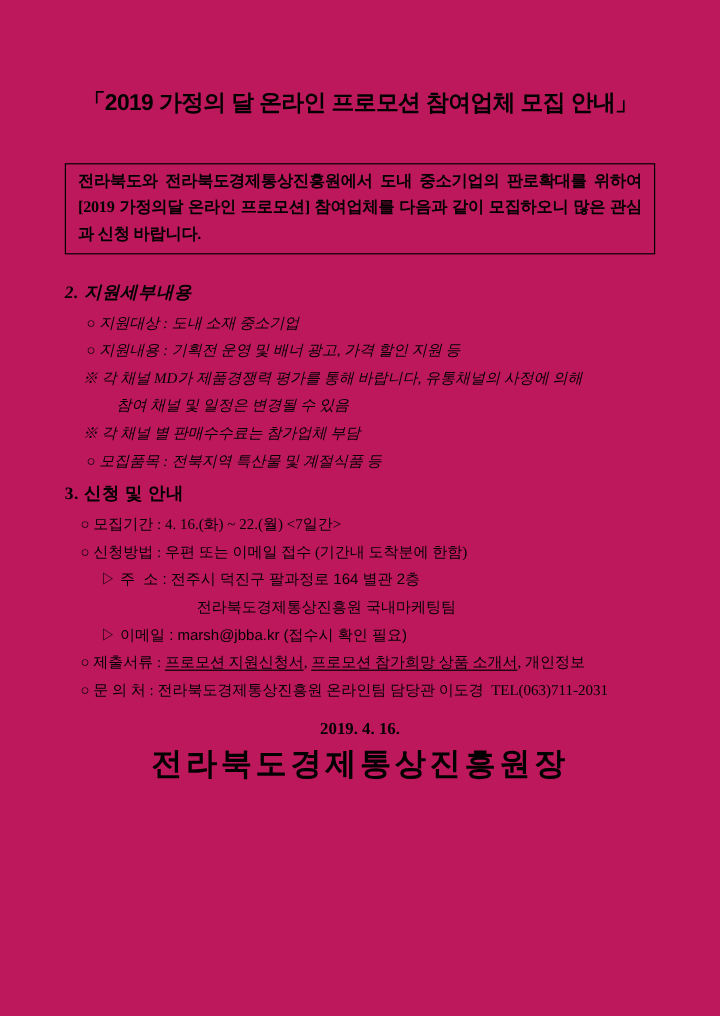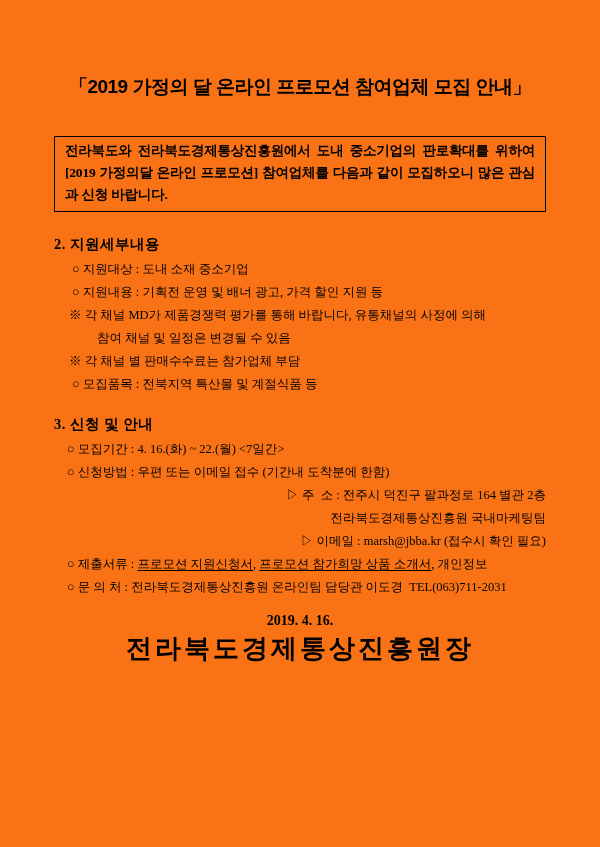--- a/index.html
+++ b/index.html
@@ -5,21 +5,21 @@
   html, body {
     margin: 0;
     padding: 0;
     background: #ffffff;
   }
   .doc {
     position: relative;
     width: 600px;
     height: 847px;
     box-sizing: border-box;
-    background: #f97316;
+    background: #be185d;
     color: #000000;
     font-family: "Liberation Serif", serif;
     padding: 74px 54px 0 54px;
     overflow: hidden;
   }
   .title {
     text-align: center;
     font-family: "Liberation Sans", sans-serif;
     font-weight: bold;
     font-size: 19px;
@@ -35,42 +35,42 @@
     margin-top: 36px;
   }
   .intro-text {
     font-size: 13.5px;
     font-weight: bold;
     line-height: 22px;
     text-align: justify;
     letter-spacing: -0.2px;
   }
   .sec { margin-bottom: 12px; }
-  .sec-2 { margin-bottom: 16px; }
+  .sec-2 { margin-bottom: 4px; font-style: italic; }
   .sec-heading {
     font-size: 14.5px;
     font-weight: bold;
     line-height: 24px;
     margin-bottom: 2px;
     letter-spacing: 0.5px;
   }
   .line {
     font-size: 12.5px;
     line-height: 23px;
     white-space: pre-wrap;
     letter-spacing: 0px;
   }
   .ind-item  { padding-left: 18px; }  
   .ind-note  { padding-left: 15px; }  
   .cont-note { padding-left: 43px; }  
   .ind-item3 { padding-left: 13px; }  
   .ind-sub   { padding-left: 30px; }  
   .cont-addr { padding-left: 110px; } 
   .cont-docs { padding-left: 94px; }  
-  .gothic { font-family: Liberation Serif, serif; font-size: 12.5px; text-align: right; }
+  .gothic { font-family: Liberation Sans, sans-serif; font-size: 12.5px; }
   .u { text-decoration: underline; text-underline-offset: 2px; }
   .date {
     text-align: center;
     font-size: 14px;
     font-weight: bold;
     line-height: 20px;
     margin-top: 8px;
   }
   .signature {
     text-align: center;

